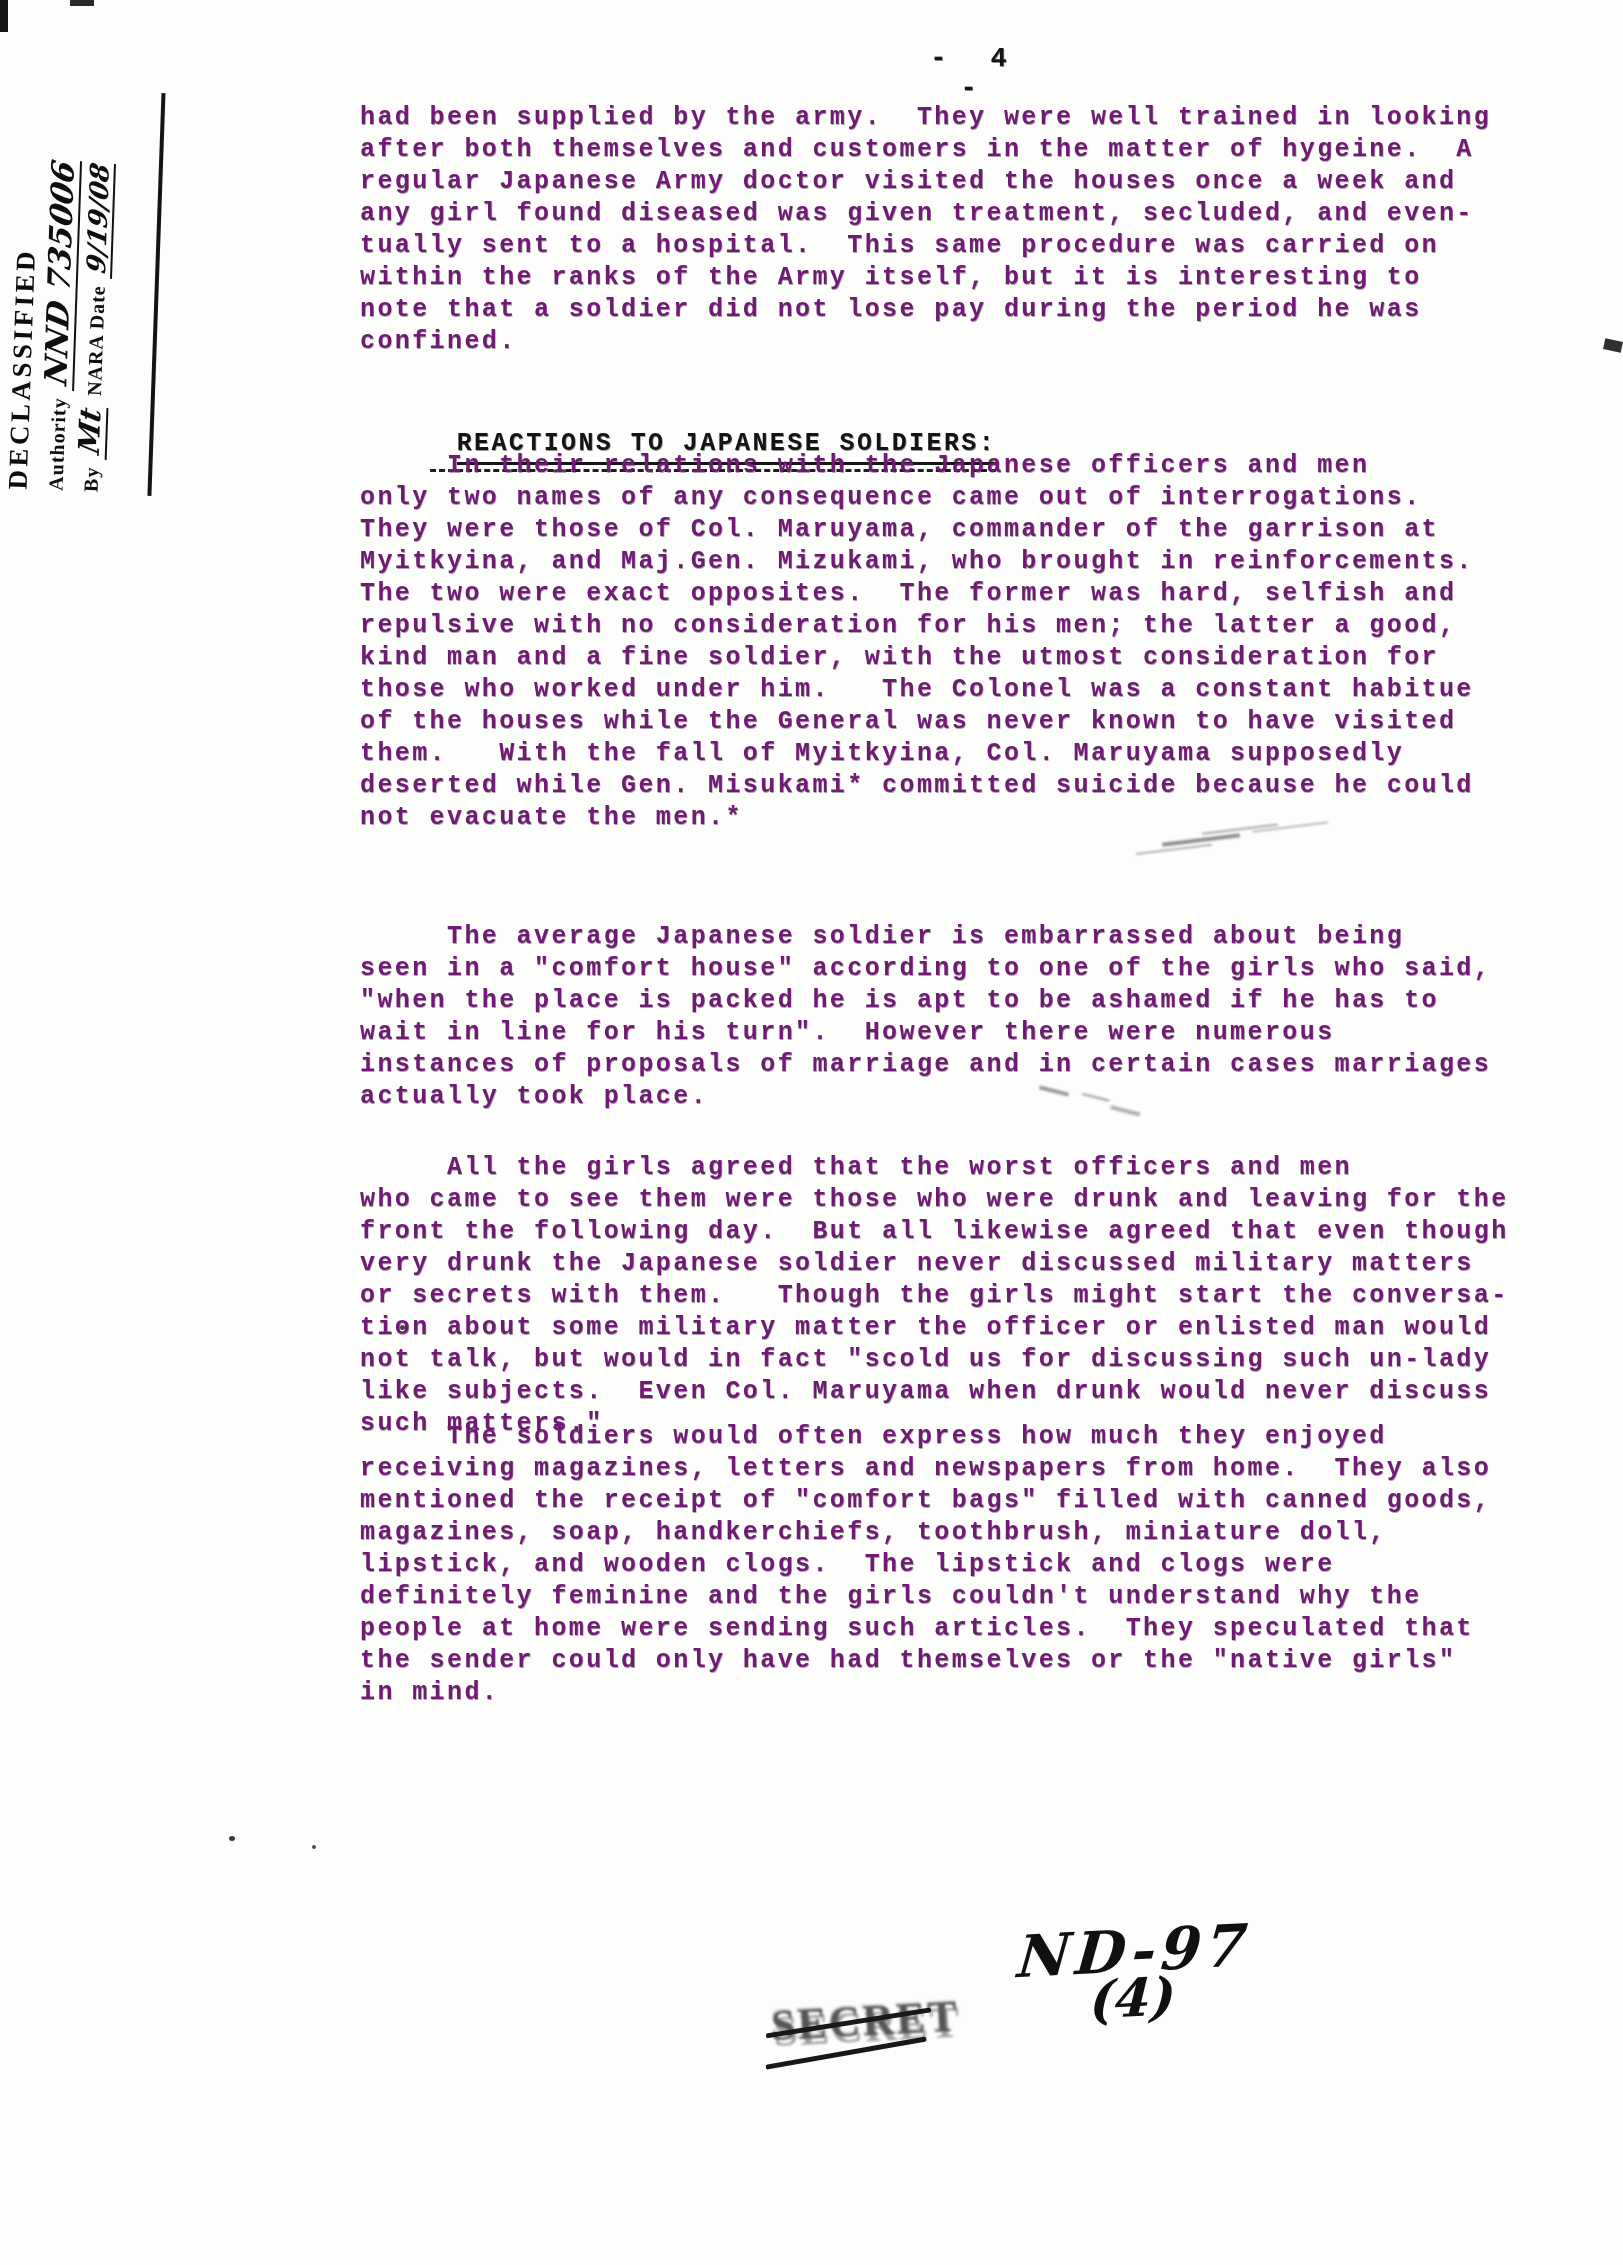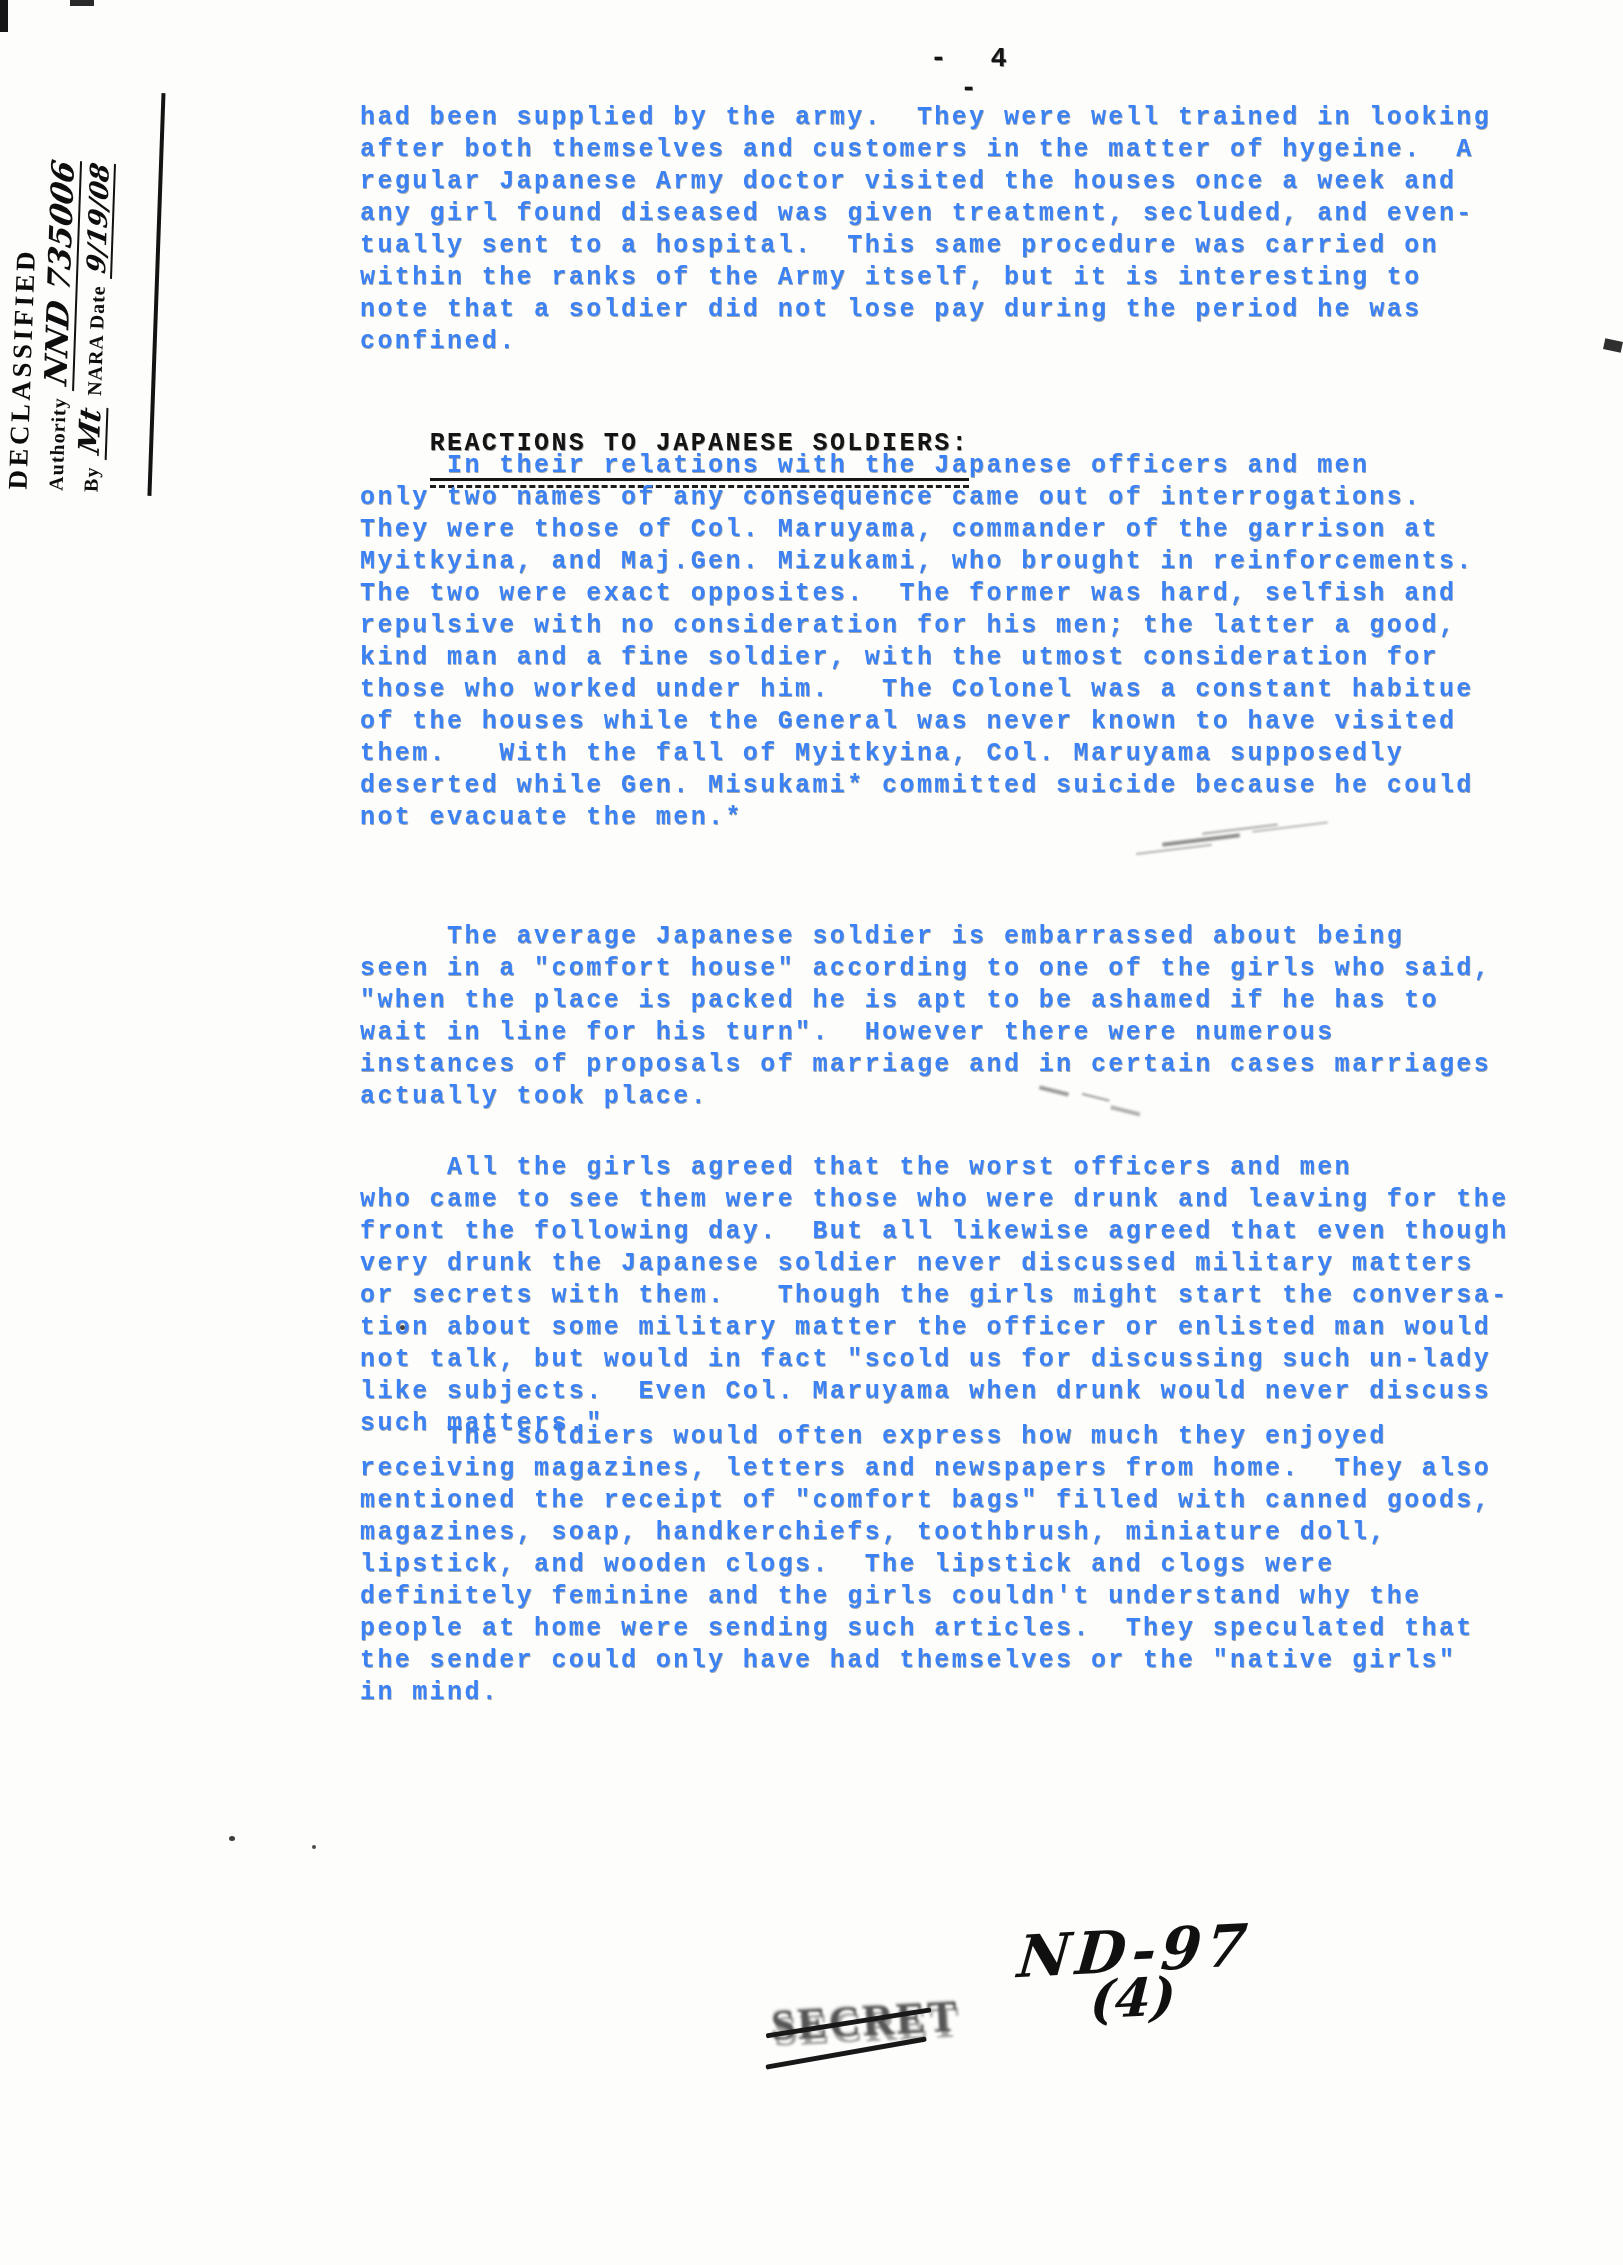--- a/index.html
+++ b/index.html
@@ -15,21 +15,21 @@
   
   .para{
     position:absolute;
     left:360px;
     width:1214px;
     white-space:pre;
     font-size:25px;
     line-height:32px;
     letter-spacing:2.4px;
     font-weight:700;
-    color:#3b82f6;
+    color:#701a75;
     text-shadow:0.6px 0.6px 0 rgba(25,25,25,0.38);
   }
   .heading{
     position:absolute;
     left:360px;
     font-size:25px;
     line-height:32px;
     letter-spacing:2.4px;
     font-weight:700;
     color:#141414;
@@ -37,21 +37,22 @@
     white-space:pre;
   }
   .hdr{
     display:inline-block;
     border-bottom:3px dashed #1e1e1e;
     padding-bottom:4px;
   }
   .hdr-text{
     display:inline-block;
     border-bottom:3px solid #161616;
-    padding-bottom:18px;
+    padding-bottom:2px;
+    margin-left:27px;
   }
 
   .page-number{
     position:absolute;
     left:901px;
     top:44px;
     width:149px;
     text-align:center;
     font-size:27px;
     font-weight:700;

